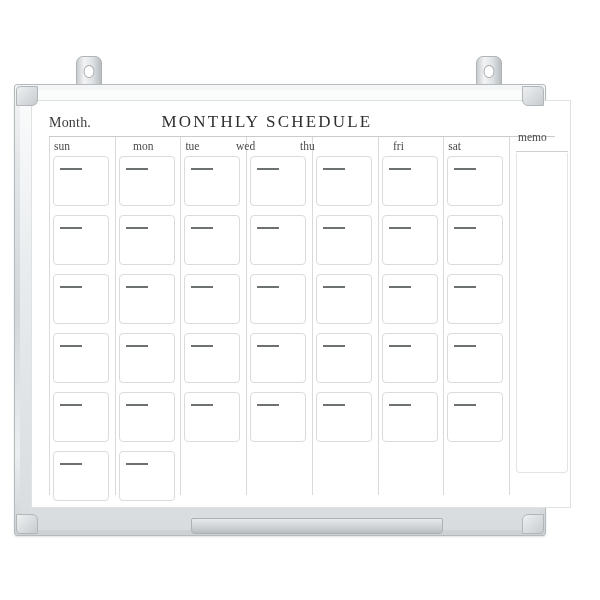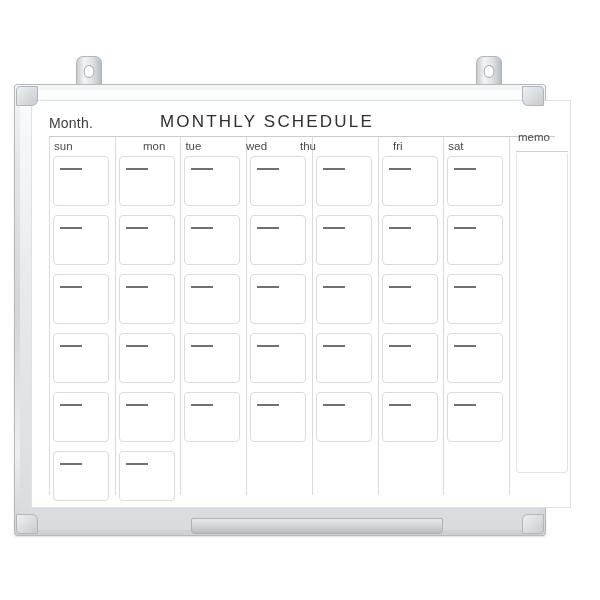--- a/index.html
+++ b/index.html
@@ -53,20 +53,21 @@
     position: absolute;
     left: 14px;
     top: 84px;
     width: 532px;
     height: 452px;
     background: linear-gradient(180deg, #f4f6f7 0%, #e3e6e8 18%, #d2d6d8 50%, #eceef0 82%, #cdd1d3 100%);
     border: 1px solid #b5babd;
     border-radius: 3px;
     box-sizing: border-box;
     box-shadow: 0 1px 2px rgba(0,0,0,0.12);
+    font-family: Liberation Serif, serif;
   }
   
   #board::before {
     content: "";
     position: absolute;
     left: 5px; top: 5px; right: 5px; bottom: 5px;
     border-radius: 3px;
     background: linear-gradient(180deg, #fbfcfc 0%, #e9ecee 40%, #d8dcde 100%);
   }
 
@@ -252,23 +253,23 @@
         <div id="grid">
             <div class="col-line" style="left: 0px;"></div>
             <div class="col-line" style="left: 65.7px;"></div>
             <div class="col-line" style="left: 131.4px;"></div>
             <div class="col-line" style="left: 197.1px;"></div>
             <div class="col-line" style="left: 262.8px;"></div>
             <div class="col-line" style="left: 328.5px;"></div>
             <div class="col-line" style="left: 394.2px;"></div>
             <div class="col-line" style="left: 459.9px;"></div>
             <div class="daycol-head" style="left: 5px;">sun</div>
-            <div class="daycol-head" style="left: 71px; padding-left: 23px;">mon</div>
+            <div class="daycol-head" style="left: 61px; padding-left: 23px;">mon</div>
             <div class="daycol-head" style="left: 136.4px;">tue</div>
-            <div class="daycol-head" style="left: 197px;">wed</div>
+            <div class="daycol-head" style="left: 187px;">wed</div>
             <div class="daycol-head" style="left: 251px;">thu</div>
             <div class="daycol-head" style="left: 344px;">fri</div>
             <div class="daycol-head" style="left: 399.2px;">sat</div>
             <div class="cell" style="left: 4px; top: 19px; width: 56px; height: 50px;">
               <div class="daterule"></div>
             </div>
             <div class="cell" style="left: 69.7px; top: 19px; width: 56px; height: 50px;">
               <div class="daterule"></div>
             </div>
             <div class="cell" style="left: 135.4px; top: 19px; width: 56px; height: 50px;">

